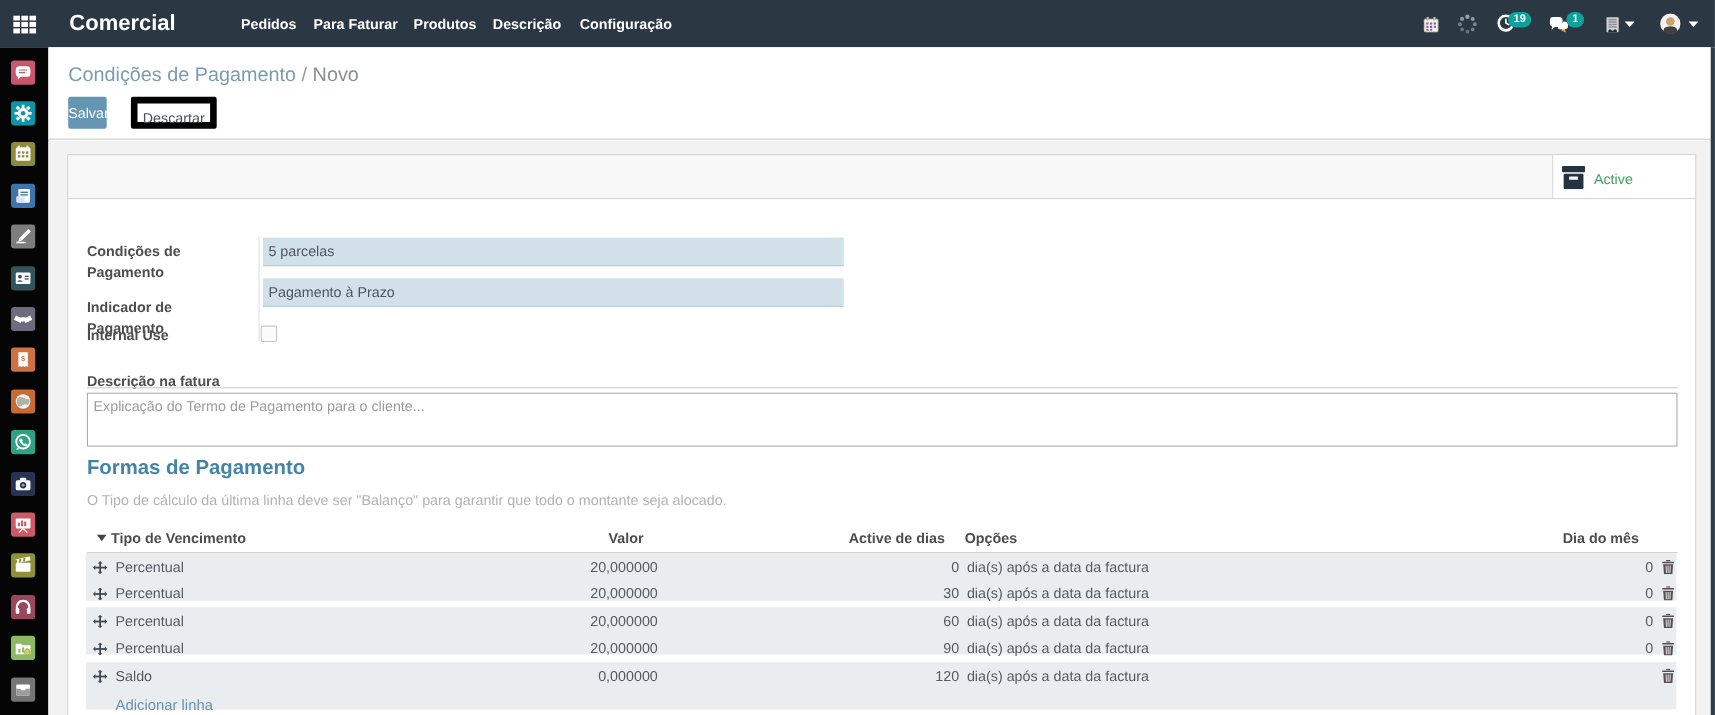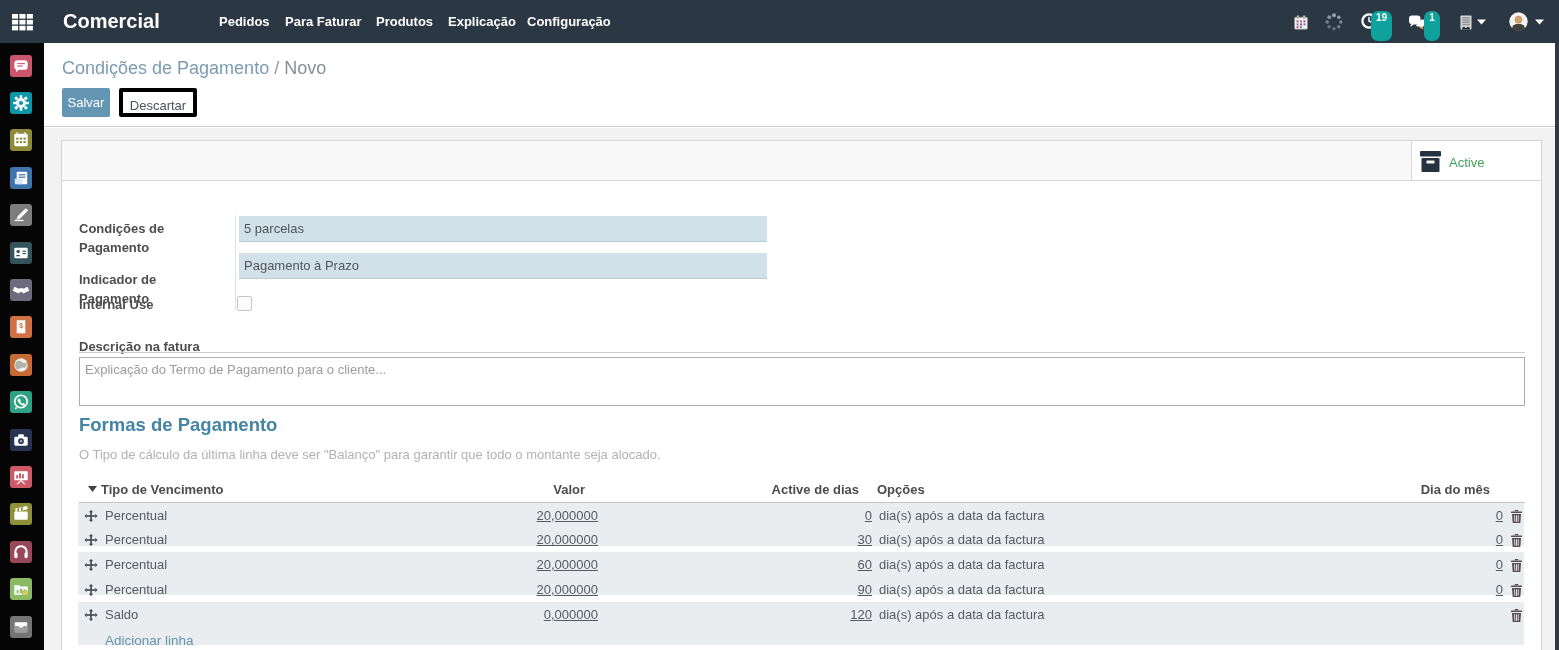--- a/index.html
+++ b/index.html
@@ -3,32 +3,32 @@
 <meta charset="utf-8">
 <style>
   * { margin:0; padding:0; box-sizing:border-box; }
   html,body { width:1559px; height:650px; overflow:hidden; font-family:"Liberation Sans", sans-serif; background:#fff; }
   .abs { position:absolute; }
   
   #navbar { position:absolute; left:0; top:0; width:1559px; height:43px; background:#2b3844; }
   #rstrip { position:absolute; right:0; top:43px; width:4px; height:607px; background:#2e3b45; }
   #brand { position:absolute; left:63px; top:0; height:48px; line-height:43px; color:#fff; font-size:20px; font-weight:bold; }
   .navitem { position:absolute; top:0; height:43px; line-height:44px; color:#fff; font-size:13px; font-weight:bold; }
-  .badge { height:30px; border-radius:7px; background:#0fa29c; color:#fff; font-size:10px; font-weight:bold; text-align:center; line-height:14px; }
+  .badge { height:14px; border-radius:7px; background:#0fa29c; color:#fff; font-size:10px; font-weight:bold; text-align:center; line-height:14px; }
   
   #sidebar { position:absolute; left:0; top:43px; width:44px; height:607px; background:#050505; }
   .appicon { position:absolute; left:10px; width:22px; height:22px; border-radius:3px; }
   
   #cp { position:absolute; left:44px; top:43px; width:1511px; height:84px; background:#fff; border-bottom:1px solid #ccc; }
   #breadcrumb { position:absolute; left:62px; top:58px; font-size:18px; color:#73929f; }
   #breadcrumb .bc1 { color:#7a9cb0; }
   #breadcrumb .sep { color:#999; }
   #breadcrumb .bc2 { color:#888f94; }
-  #btn-save { position:absolute; left:62px; top:88px; width:48px; height:29px; background:#6495b2; color:#fff; font-size:13px; text-align:center; line-height:29px; border-radius:2px; }
-  #btn-discard { position:absolute; left:119px; top:88px; width:78px; height:29px; background:#fff; border:4px solid #000000; color:#4a525a; font-size:13px; text-align:center; line-height:27px; border-radius:2px; }
+  #btn-save { position:absolute; left:62px; top:88px; width:35px; height:29px; background:#6495b2; color:#fff; font-size:13px; text-align:center; line-height:29px; border-radius:2px; }
+  #btn-discard { position:absolute; left:119px; top:88px; width:78px; height:29px; background:#fff; border:6px solid #000000; color:#4a525a; font-size:13px; text-align:center; line-height:27px; border-radius:2px; }
   #formbg { position:absolute; left:44px; top:128px; width:1511px; height:522px; background:#f2f2f2; }
   #sheet { position:absolute; left:61px; top:140px; width:1481px; height:510px; background:#fff; border:1px solid #d5d5d5; border-bottom:none; }
   #statusbar { position:absolute; left:61px; top:140px; width:1481px; height:41px; background:#f8f8f8; border:1px solid #d5d5d5; }
   #activecell { position:absolute; left:1411px; top:141px; width:130px; height:39px; background:#fff; border-left:1px solid #d9d9d9; }
   #activetxt { position:absolute; left:1449px; top:143px; height:39px; line-height:39px; font-size:13px; color:#42a05c; }
   
   .flabel { position:absolute; left:79px; width:130px; font-size:13px; font-weight:bold; color:#4d4d4d; line-height:19px; }
   .finput { position:absolute; left:239px; width:528px; height:26px; background:#d1e0e9; border-bottom:1px solid #b9cdd8; font-size:13px; color:#50555e; line-height:25px; padding-left:5px; }
   #vline { position:absolute; left:235px; top:215px; width:1px; height:95px; background:#e2e2e2; }
   #checkbox { position:absolute; left:237px; top:296px; width:15px; height:15px; background:#fbfbfb; border:1px solid #c6c6c6; border-radius:2px; }
@@ -37,21 +37,21 @@
   #descta { position:absolute; left:79px; top:357px; width:1446px; height:49px; border:1px solid #adadad; background:#fff; }
   #descph { position:absolute; left:85px; top:362px; font-size:13px; color:#9c9c9c; }
   #sectitle { position:absolute; left:79px; top:414px; font-size:18.5px; font-weight:bold; color:#4484a5; }
   #helper { position:absolute; left:79px; top:447px; font-size:13px; color:#b2b2b2; }
   
   .th { position:absolute; top:482px; font-size:13px; font-weight:bold; color:#4c4c4c; }
   #thline { position:absolute; left:79px; top:502px; width:1446px; height:1px; background:#c6c6c6; }
   .trow { position:absolute; left:78px; width:1446px; height:43px; }
   .trow.odd { background:#eaedf0; }
   .cell { position:absolute; top:0; height:25px; line-height:25px; font-size:13px; color:#555b61; }
-  .num { text-align:right;text-decoration:underline; }
+  .num { text-align:right; }
   #addline { position:absolute; left:105px; top:633px; font-size:13.5px; color:#6795aa; }
 </style>
 </head>
 <body>
 <div id="navbar"></div>
 <div id="rstrip"></div>
 <svg class="abs" style="left:12px;top:14px" width="21" height="17" viewBox="0 0 21 17">
   <g fill="#fff">
     <rect x="0" y="0" width="6.1" height="4.6"></rect>
       <rect x="7.4" y="0" width="6.1" height="4.6"></rect>
@@ -61,21 +61,21 @@
       <rect x="14.8" y="5.9" width="6.1" height="4.6"></rect>
     <rect x="0" y="11.8" width="6.1" height="4.6"></rect>
       <rect x="7.4" y="11.8" width="6.1" height="4.6"></rect>
       <rect x="14.8" y="11.8" width="6.1" height="4.6"></rect>
   </g>
 </svg>
 <div id="brand">Comercial</div>
 <div class="navitem" style="left:219px">Pedidos</div>
 <div class="navitem" style="left:285px">Para Faturar</div>
 <div class="navitem" style="left:376px">Produtos</div>
-<div class="navitem" style="left:448px">Explicação</div>
+<div class="navitem" style="left:448px">Descrição</div>
 <div class="navitem" style="left:527px">Configuração</div>
 
 <svg class="abs" style="left:1294px;top:15px" width="14" height="15" viewBox="0 0 14 15">
   <rect x="0.5" y="2.2" width="13" height="12" rx="1.2" fill="#f5f3ef" stroke="#8a8a8a" stroke-width="0.8"></rect>
   <rect x="3" y="0.4" width="1.8" height="3" rx="0.6" fill="#cfcfcf" stroke="#8a8a8a" stroke-width="0.5"></rect>
   <rect x="9.2" y="0.4" width="1.8" height="3" rx="0.6" fill="#cfcfcf" stroke="#8a8a8a" stroke-width="0.5"></rect>
   <g>
     <rect x="2.6" y="5.4" width="2" height="2" fill="#b55"></rect>
       <rect x="6" y="5.4" width="2" height="2" fill="#67c"></rect>
       <rect x="9.4" y="5.4" width="2" height="2" fill="#b55"></rect>

